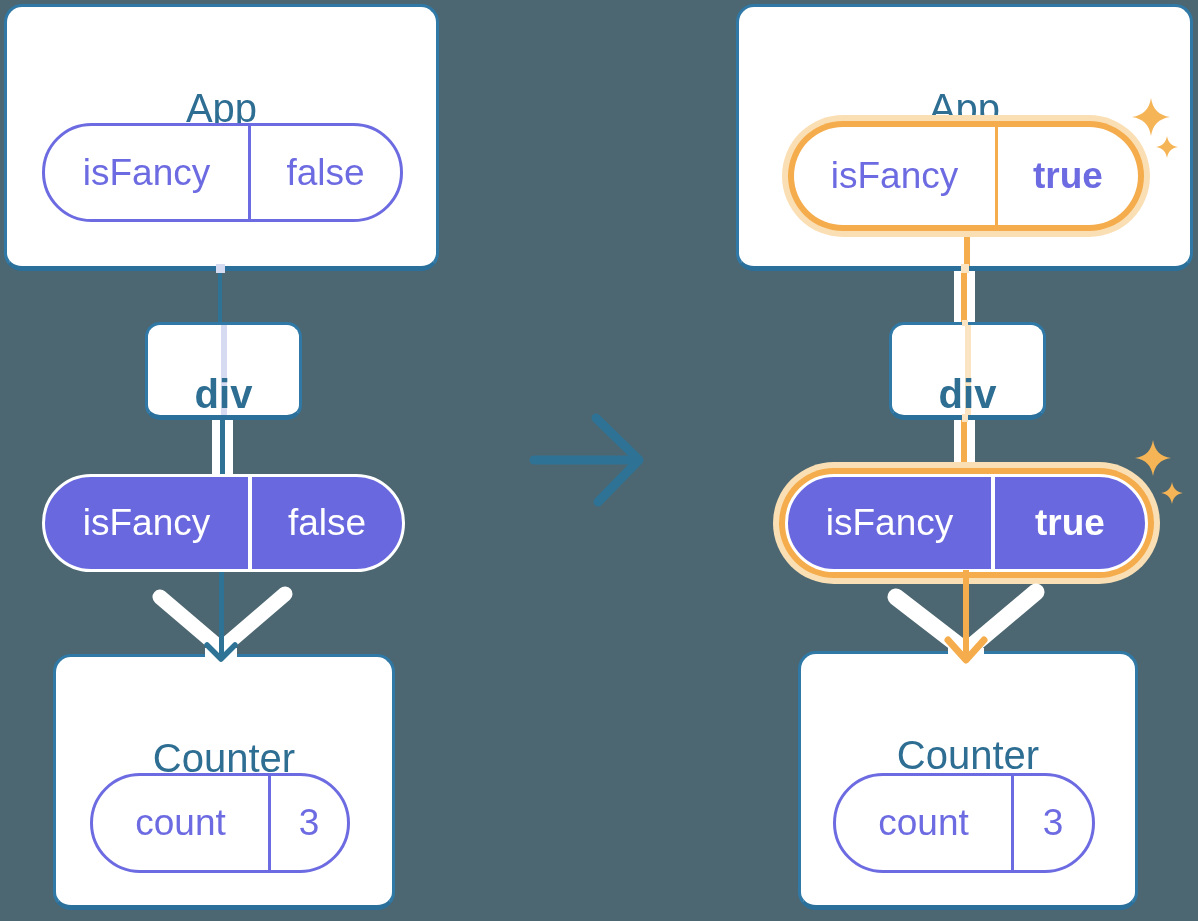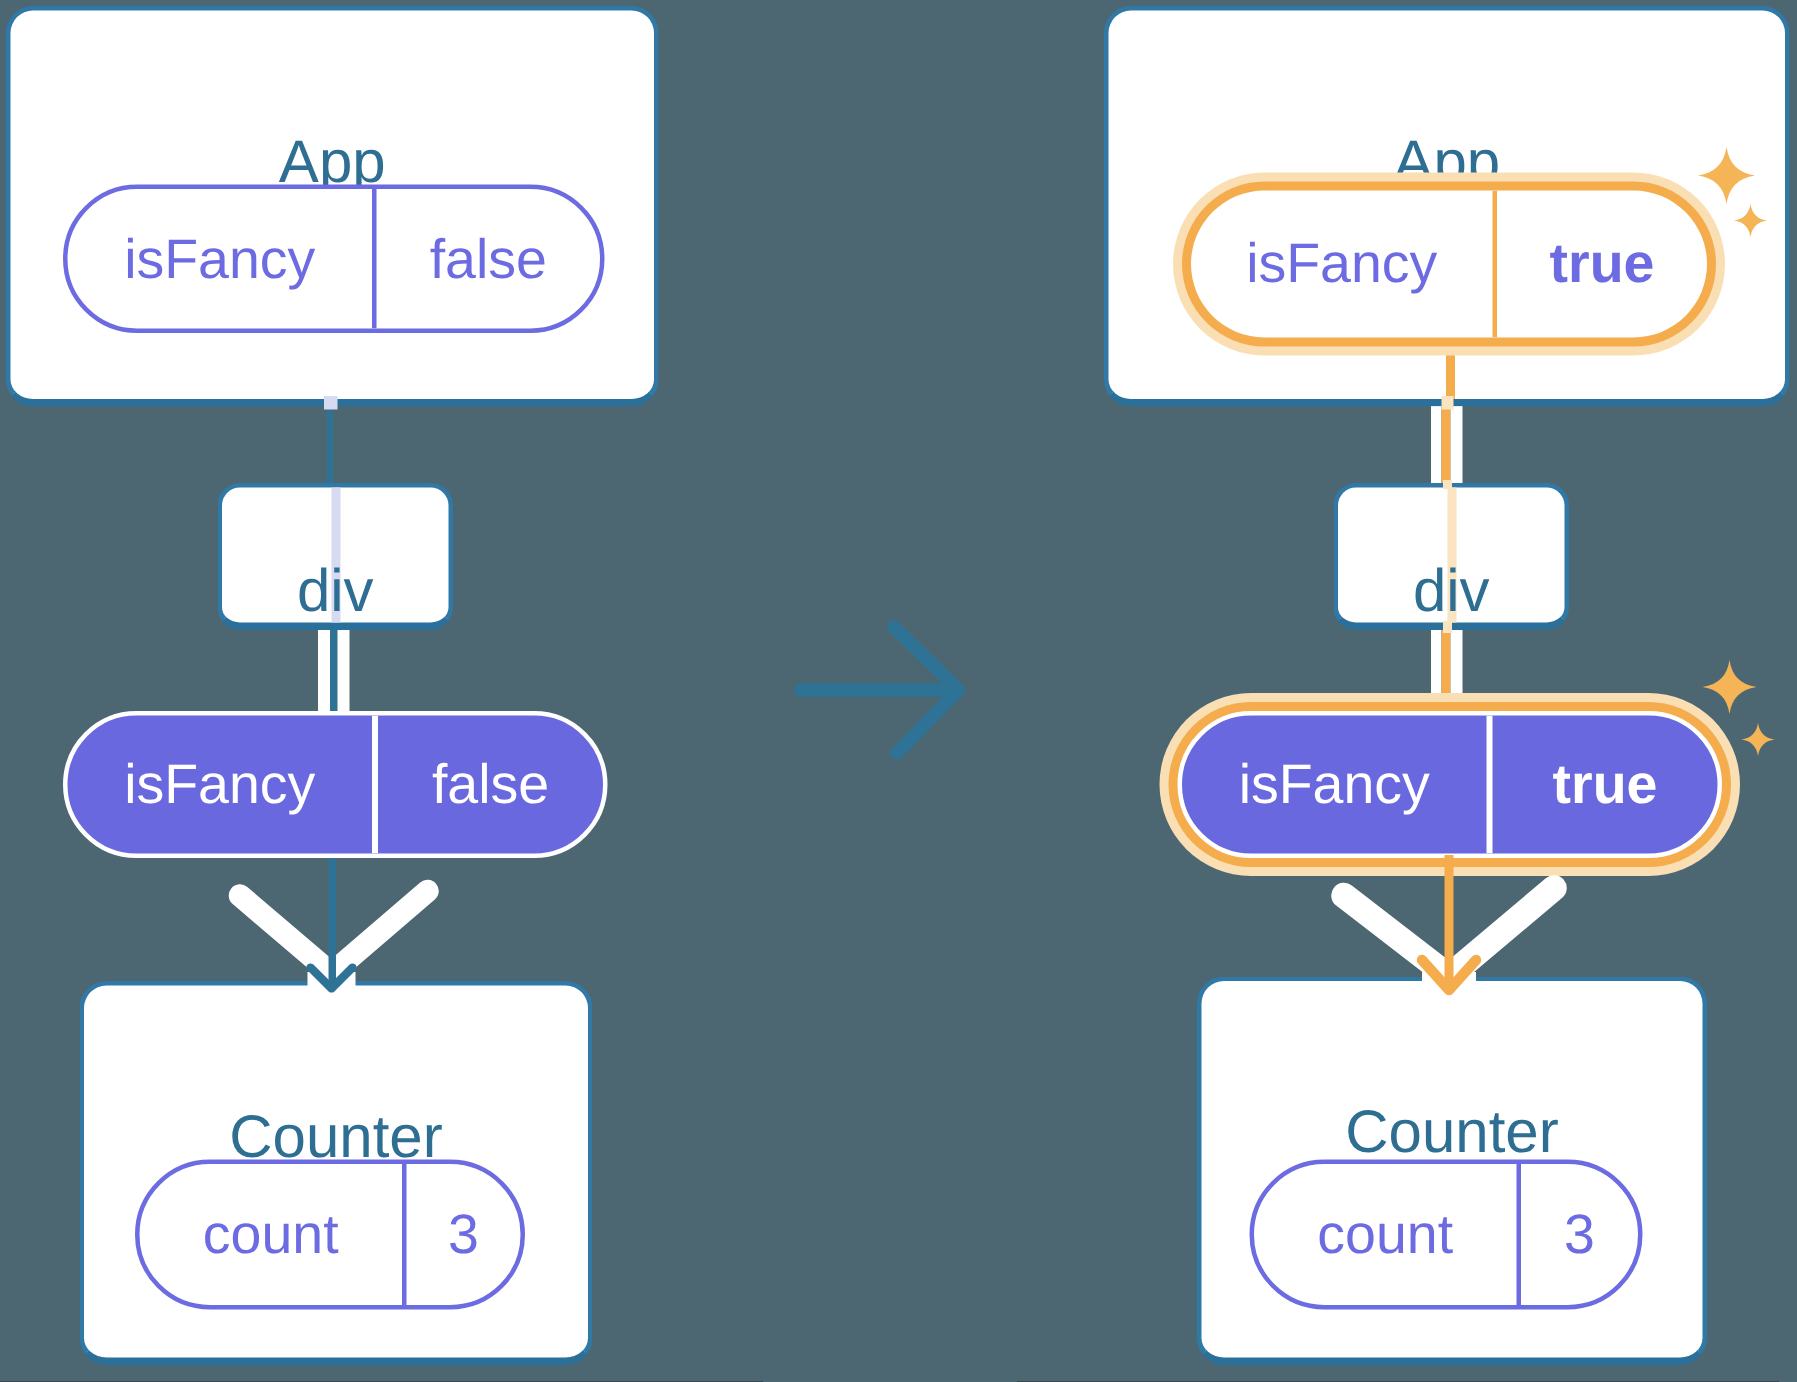--- a/index.html
+++ b/index.html
@@ -13,21 +13,21 @@
     position:absolute;background:#fff;box-sizing:border-box;
     border:3px solid var(--card-border,#3079A6);
     border-bottom:5px solid var(--card-border-bottom,#2B6F9B);
     border-radius:18px;
   }
   .card-title{
     position:absolute;top:42px;left:0;right:0;text-align:center;
     color:var(--title,#2E6E93);font-size:40px;line-height:46px;font-weight:500;margin-top:36px;
   }
   .div-card{display:flex;align-items:center;justify-content:center;border-radius:15px;}
-  .div-label{position:relative;z-index:1;color:var(--title,#2E6E93);font-size:40px;font-weight:400;margin-top:48px;}
+  .div-label{position:relative;z-index:1;color:var(--title,#2E6E93);font-size:40px;font-weight:700;margin-top:48px;}
   .inner-thread{position:absolute;top:0;bottom:0;left:50%;margin-left:-3px;width:6px;z-index:0;}
   
   .pill{position:absolute;display:flex;box-sizing:border-box;border-radius:60px;overflow:hidden;}
   .pill .seg{display:flex;align-items:center;justify-content:center;font-size:37px;box-sizing:border-box;}
   .pill .seg.grow{flex:1;}
   .pill-outline{background:#fff;border:3px solid var(--purple-outline,#6D6BE1);color:var(--purple-outline,#6D6BE1);}
   .pill-outline .seg.grow{border-left:3px solid var(--purple-outline,#6D6BE1);}
   .pill-filled{background:var(--purple-fill,#6A68DE);border:3px solid #fff;color:#fff;}
   .pill-filled .seg.grow{border-left:4px solid #fff;}
   .bold{font-weight:700;}

